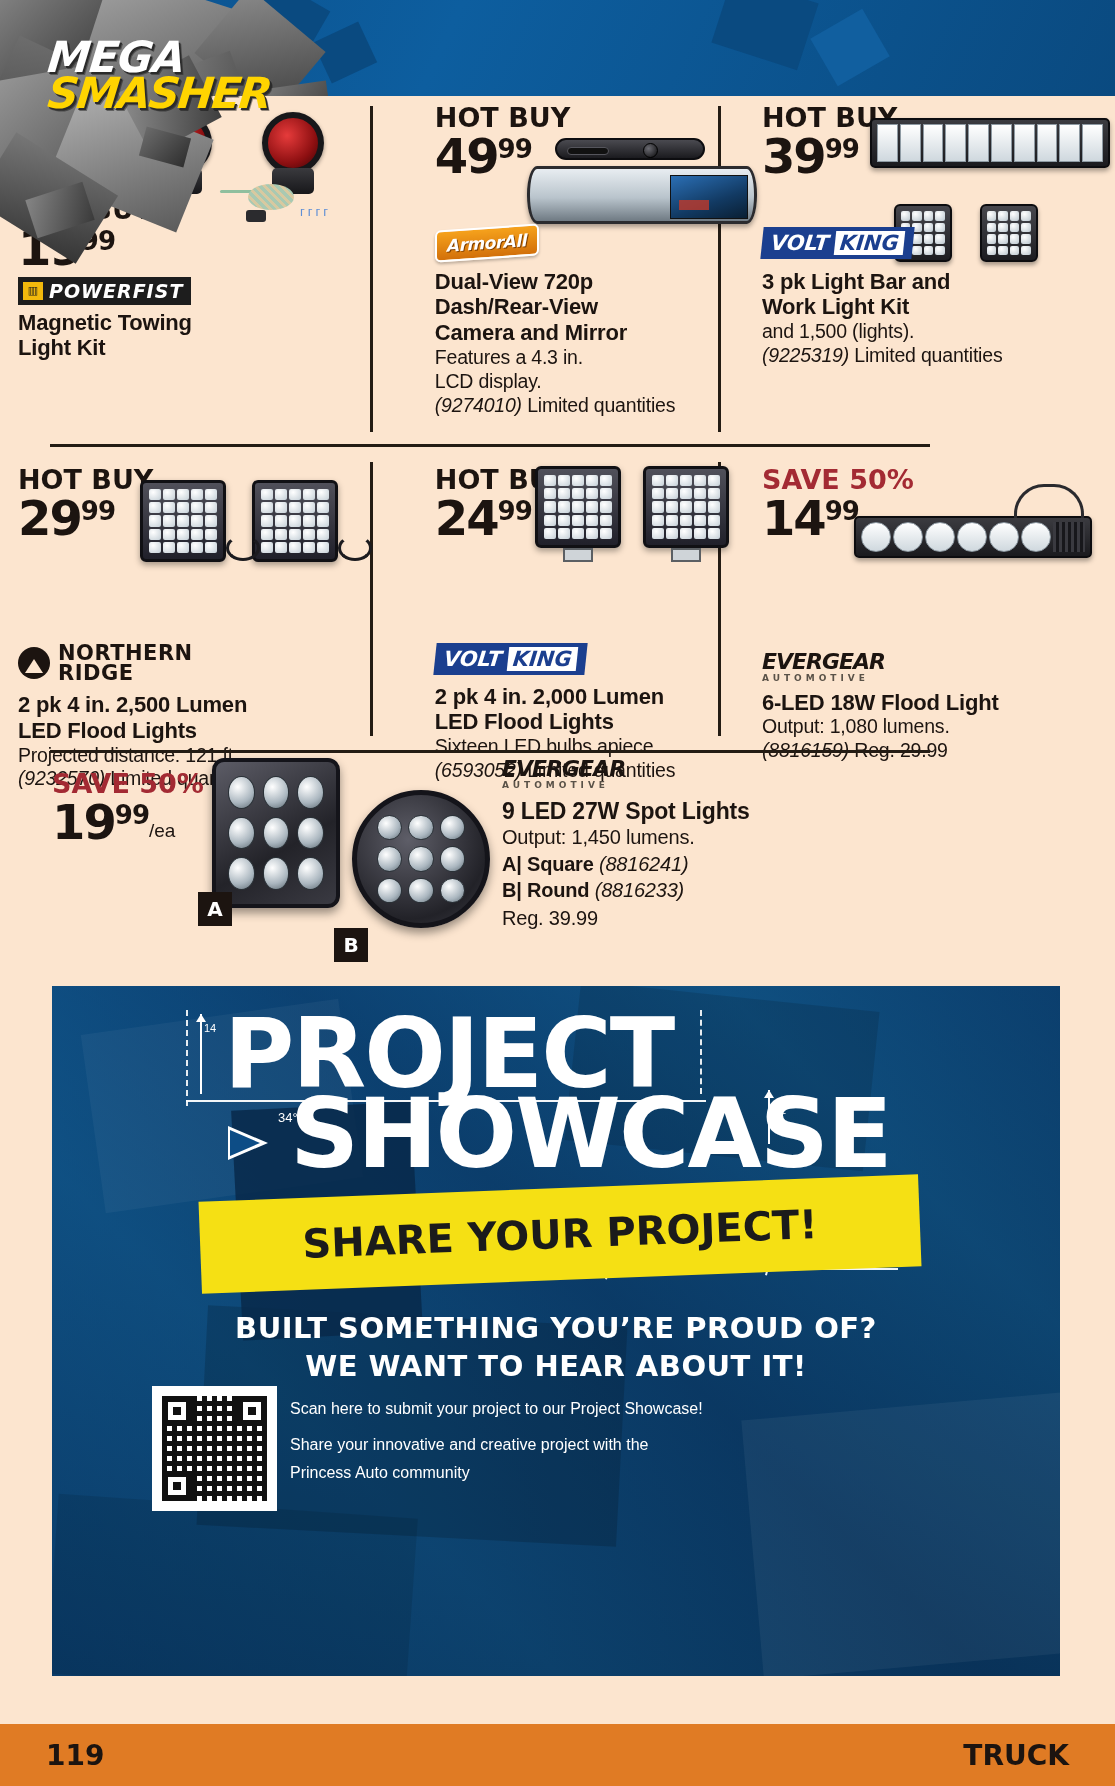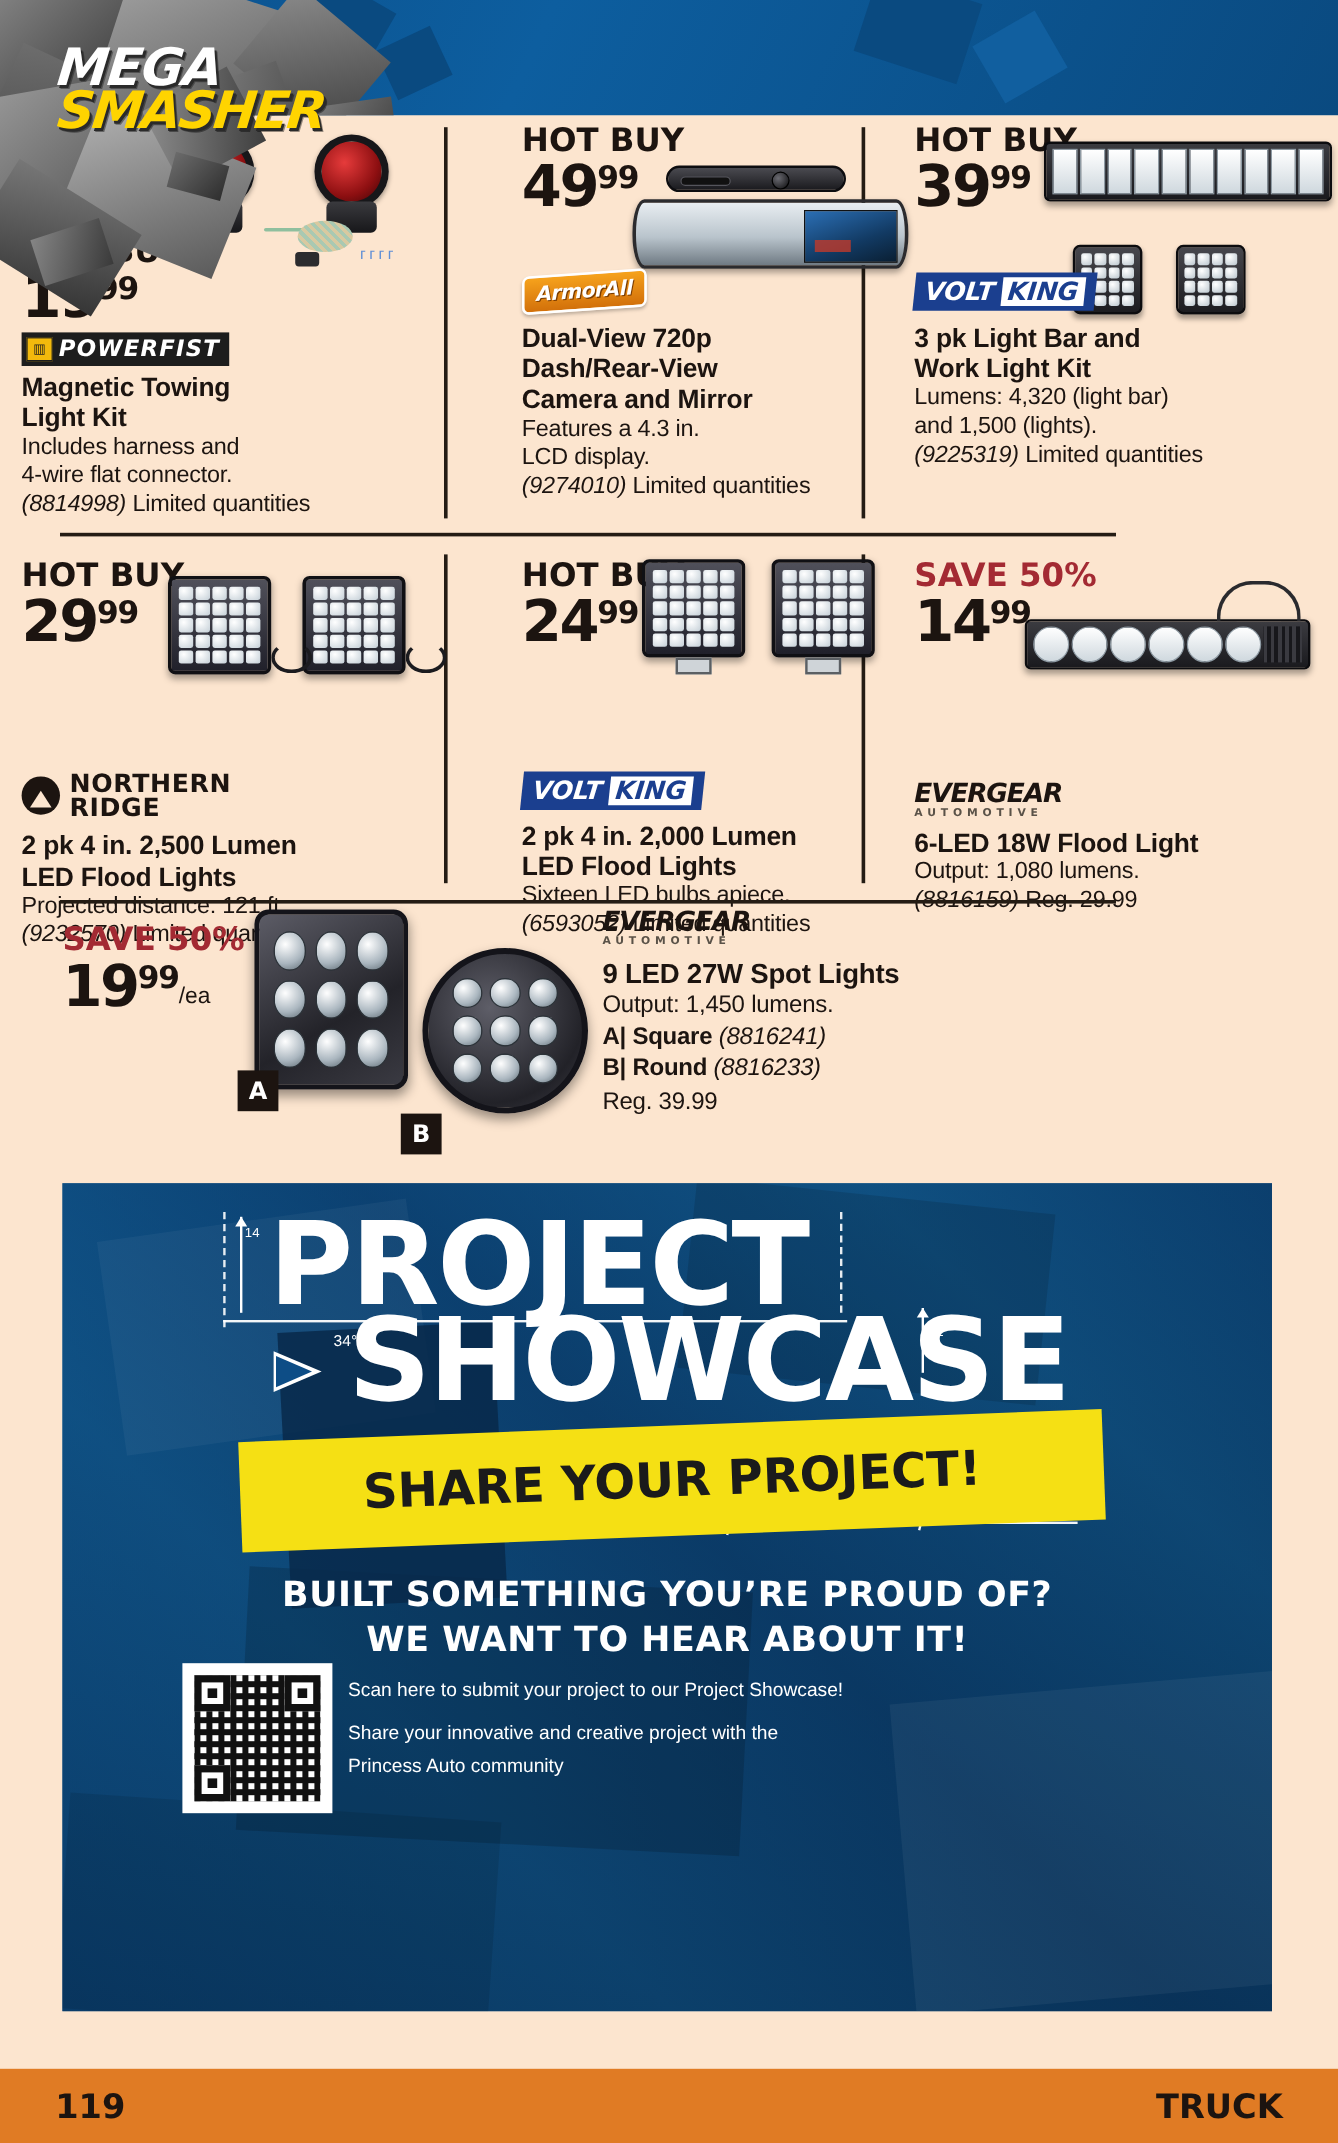--- a/index.html
+++ b/index.html
@@ -431,28 +431,20 @@
         <span class="cents">99</span>
       </div>
       <div class="brand brand-powerfist">
         <span class="pf-box">▥</span>
         <span>POWERFIST</span>
       </div>
       <div class="ptitle">
         <div>Magnetic Towing</div>
         <div>Light Kit</div>
       </div>
-      <div class="pdesc">
-        <div>Includes harness and</div>
-        <div>4-wire flat connector.</div>
-        <div>
-          <span class="psku">(8814998)</span>
-          <span>Limited quantities</span>
-        </div>
-      </div>
     </div>
 
     <div class="pcell c2">
       <div class="deal-label">HOT BUY</div>
       <div class="price">
         <span class="dollars">49</span>
         <span class="cents">99</span>
       </div>
       <div class="photo" style="left:110px; top:42px;">
         <div class="camstrip" style="margin-left:28px;">
@@ -543,21 +535,20 @@
       <div style="height:48px;"></div>
       <div class="brand-voltking">
         <span>VOLT</span>
         <span class="kg">KING</span>
       </div>
       <div class="ptitle" style="margin-top:10px;">
         <div>3 pk Light Bar and</div>
         <div>Work Light Kit</div>
       </div>
       <div class="pdesc">
-        <div>Lumens: 4,320 (light bar)</div>
         <div>and 1,500 (lights).</div>
         <div>
           <span class="psku">(9225319)</span>
           <span>Limited quantities</span>
         </div>
       </div>
     </div>
   </div>
 
   <div style="position:relative;height:0;">

